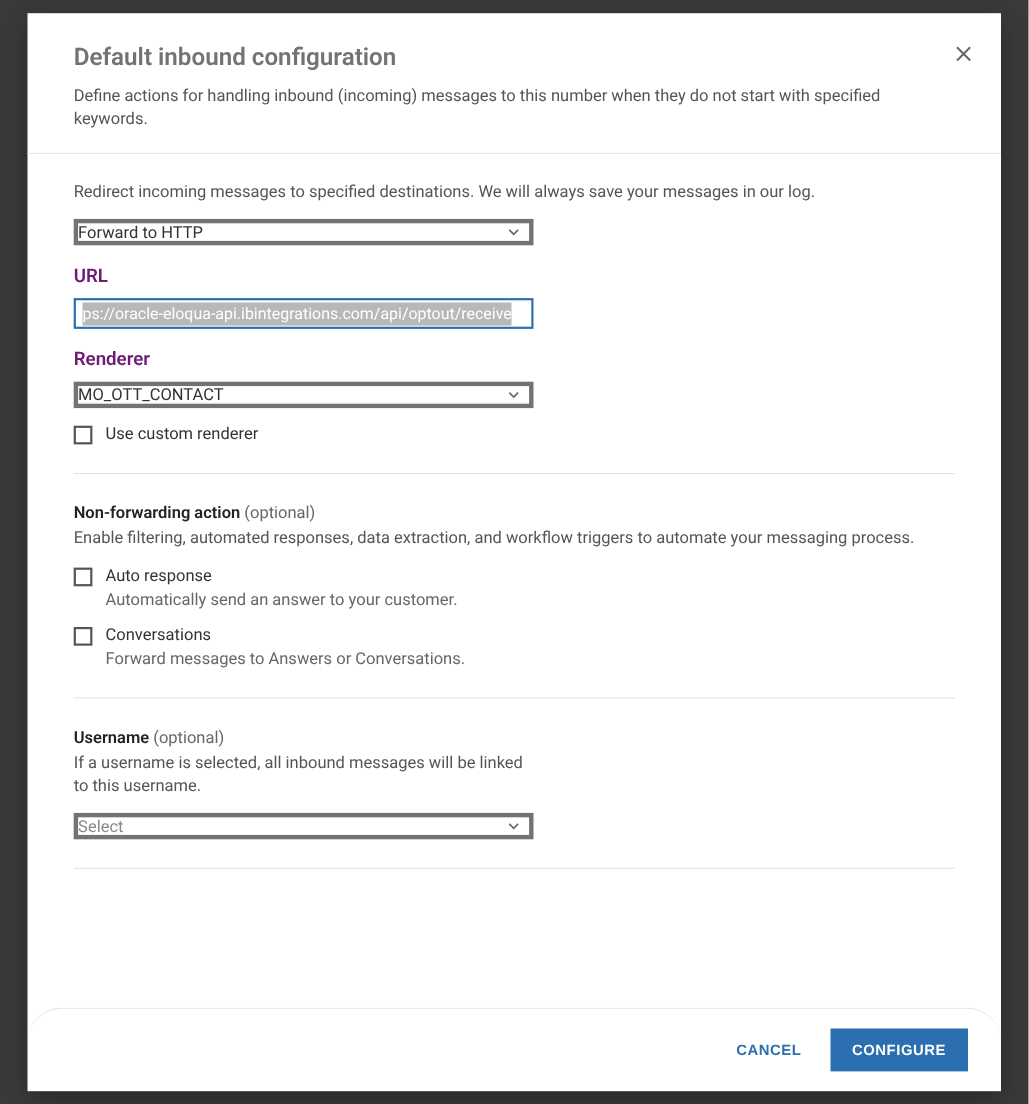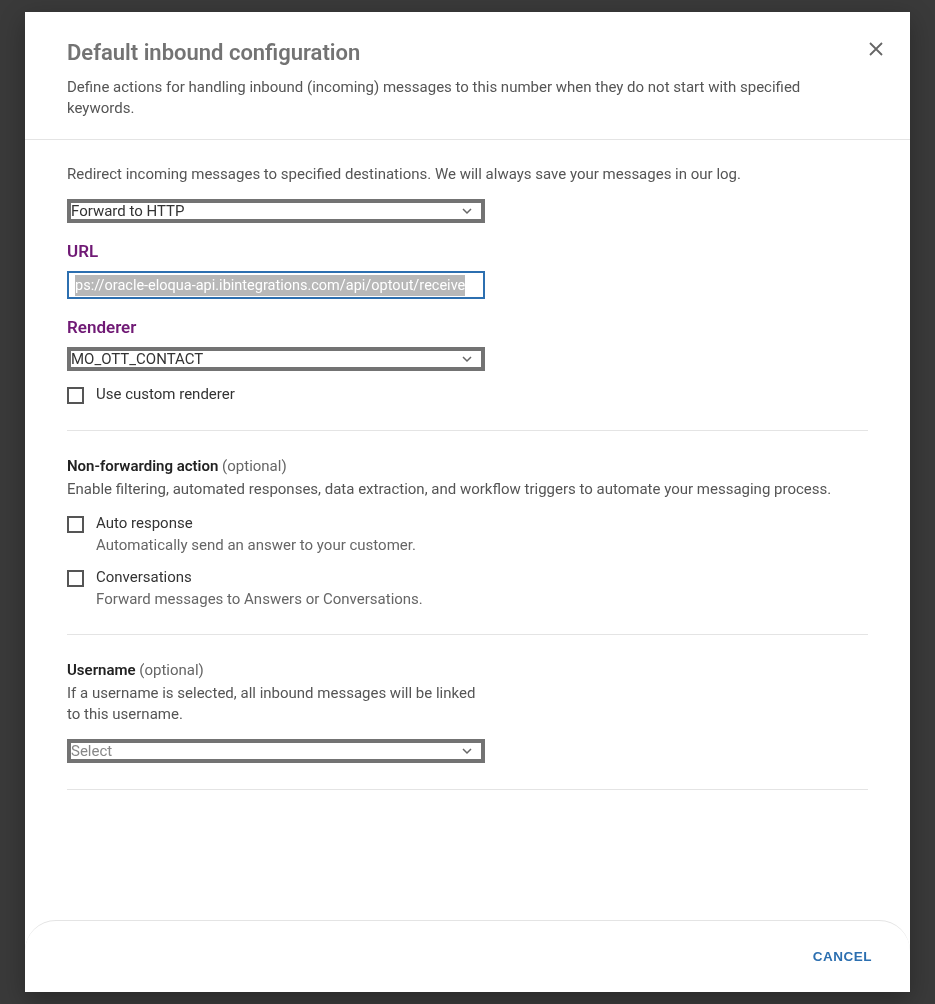--- a/index.html
+++ b/index.html
@@ -283,15 +283,16 @@
           </svg>
       </span>
     </div>
 
     <div class="divider"></div>
 
   </div>
 
   <div class="modal-footer">
     <button class="btn-cancel">CANCEL</button>
+    <button class="btn-primary">CONFIGURE</button>
   </div>
 
 </div>
 
 </body></html>

